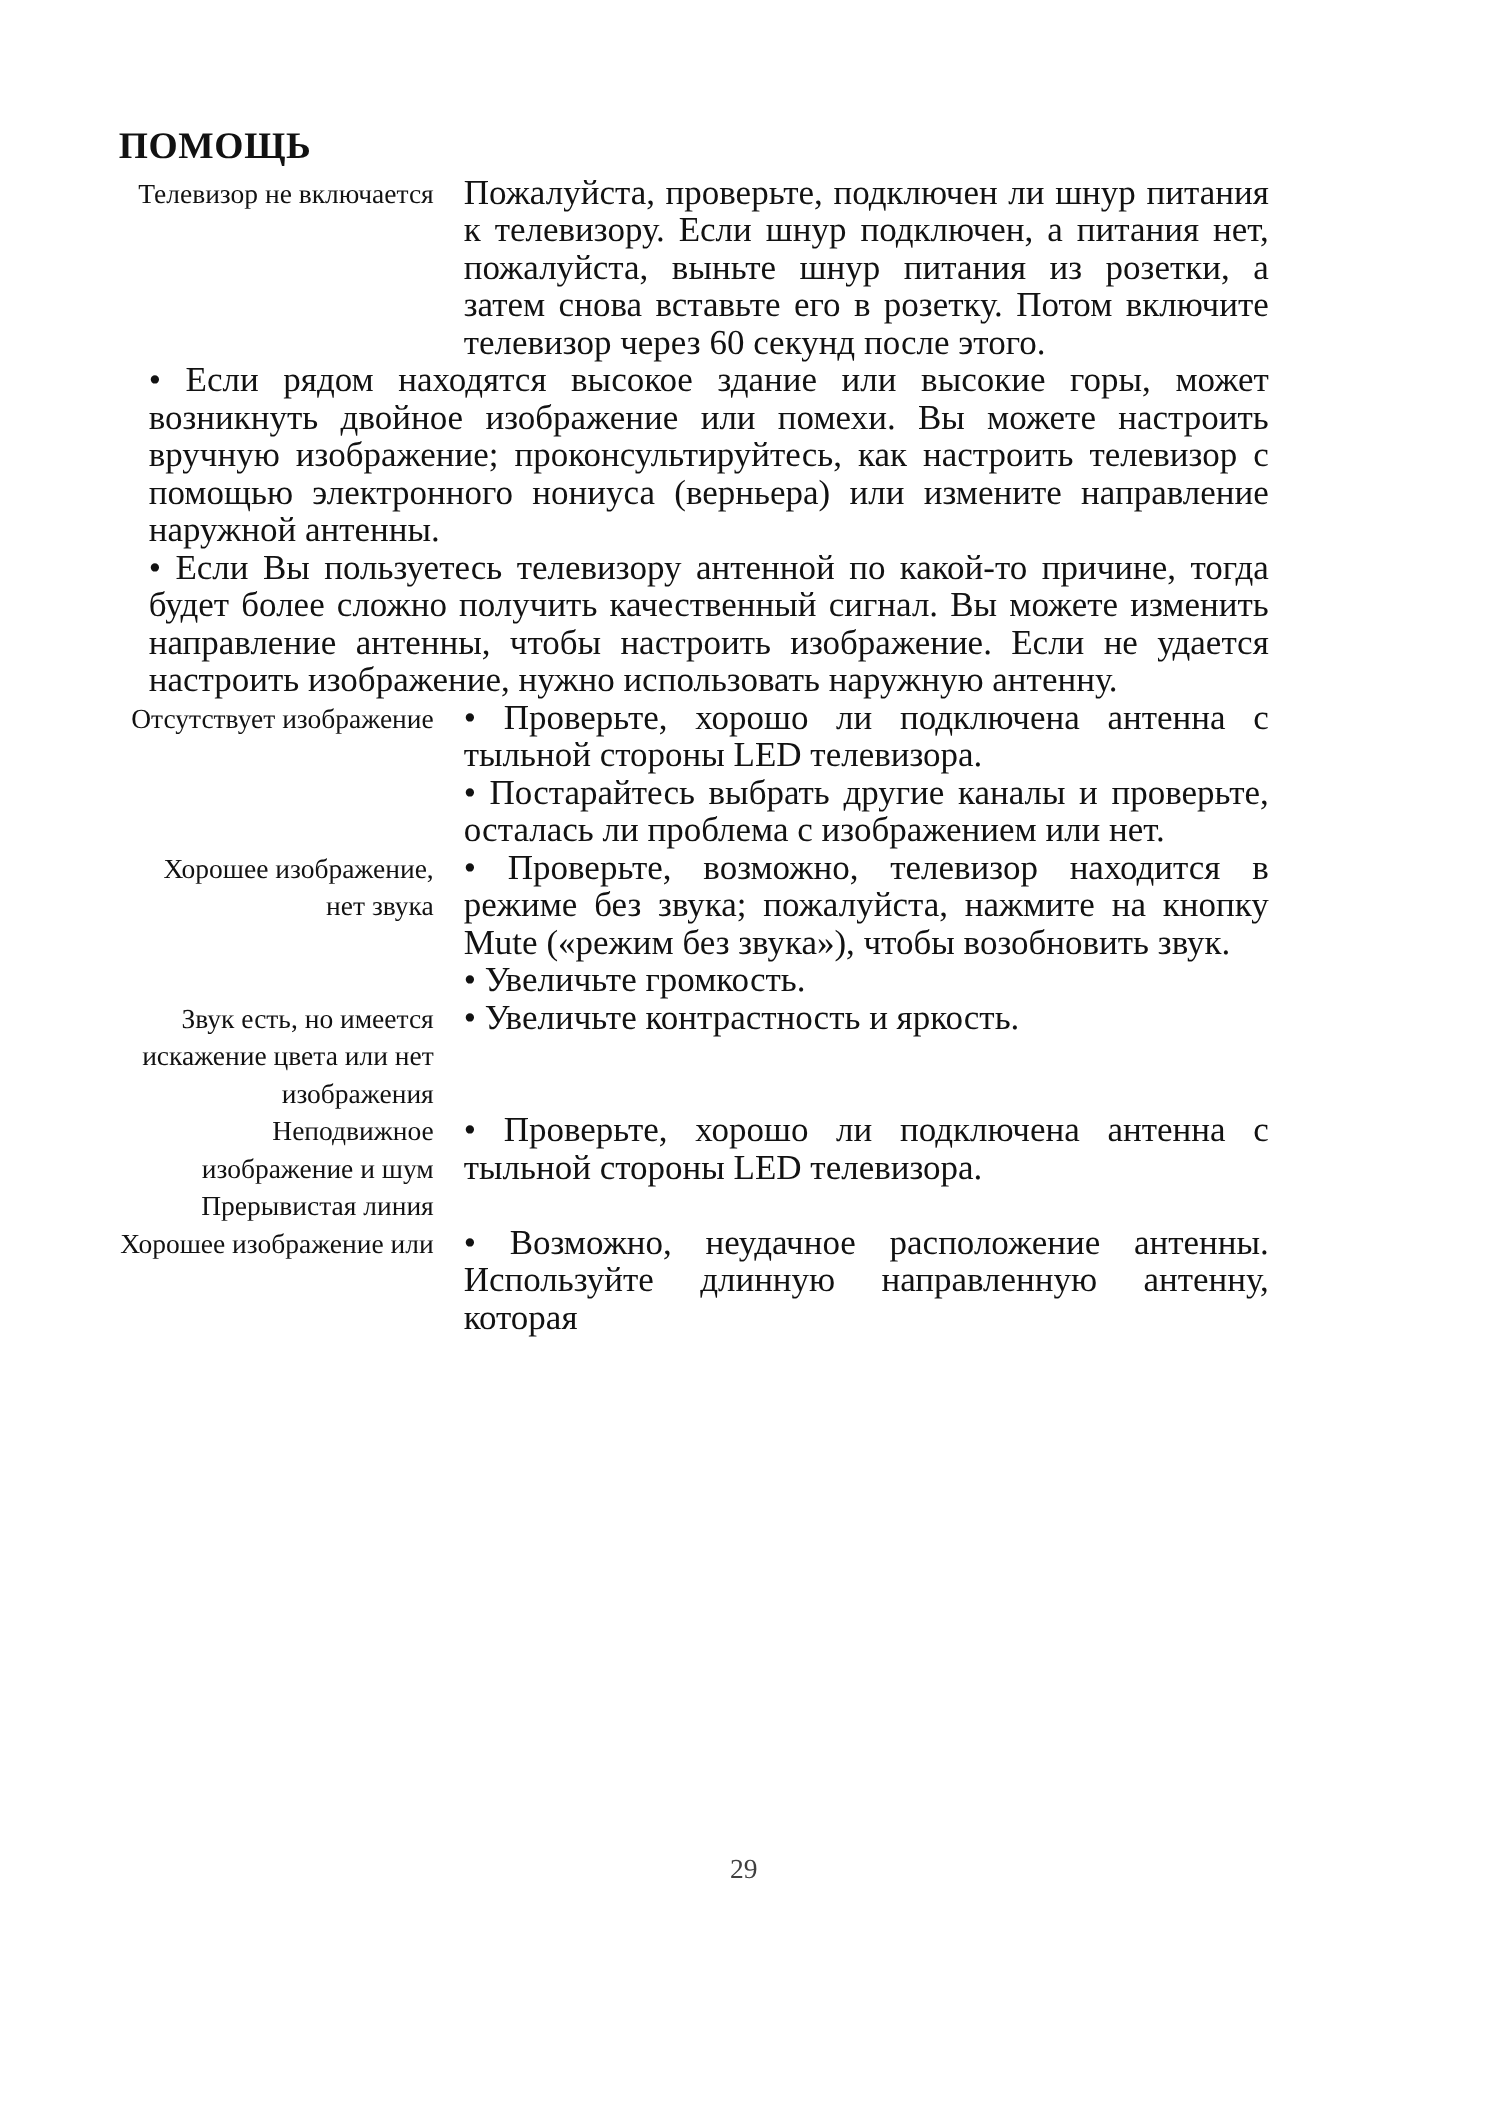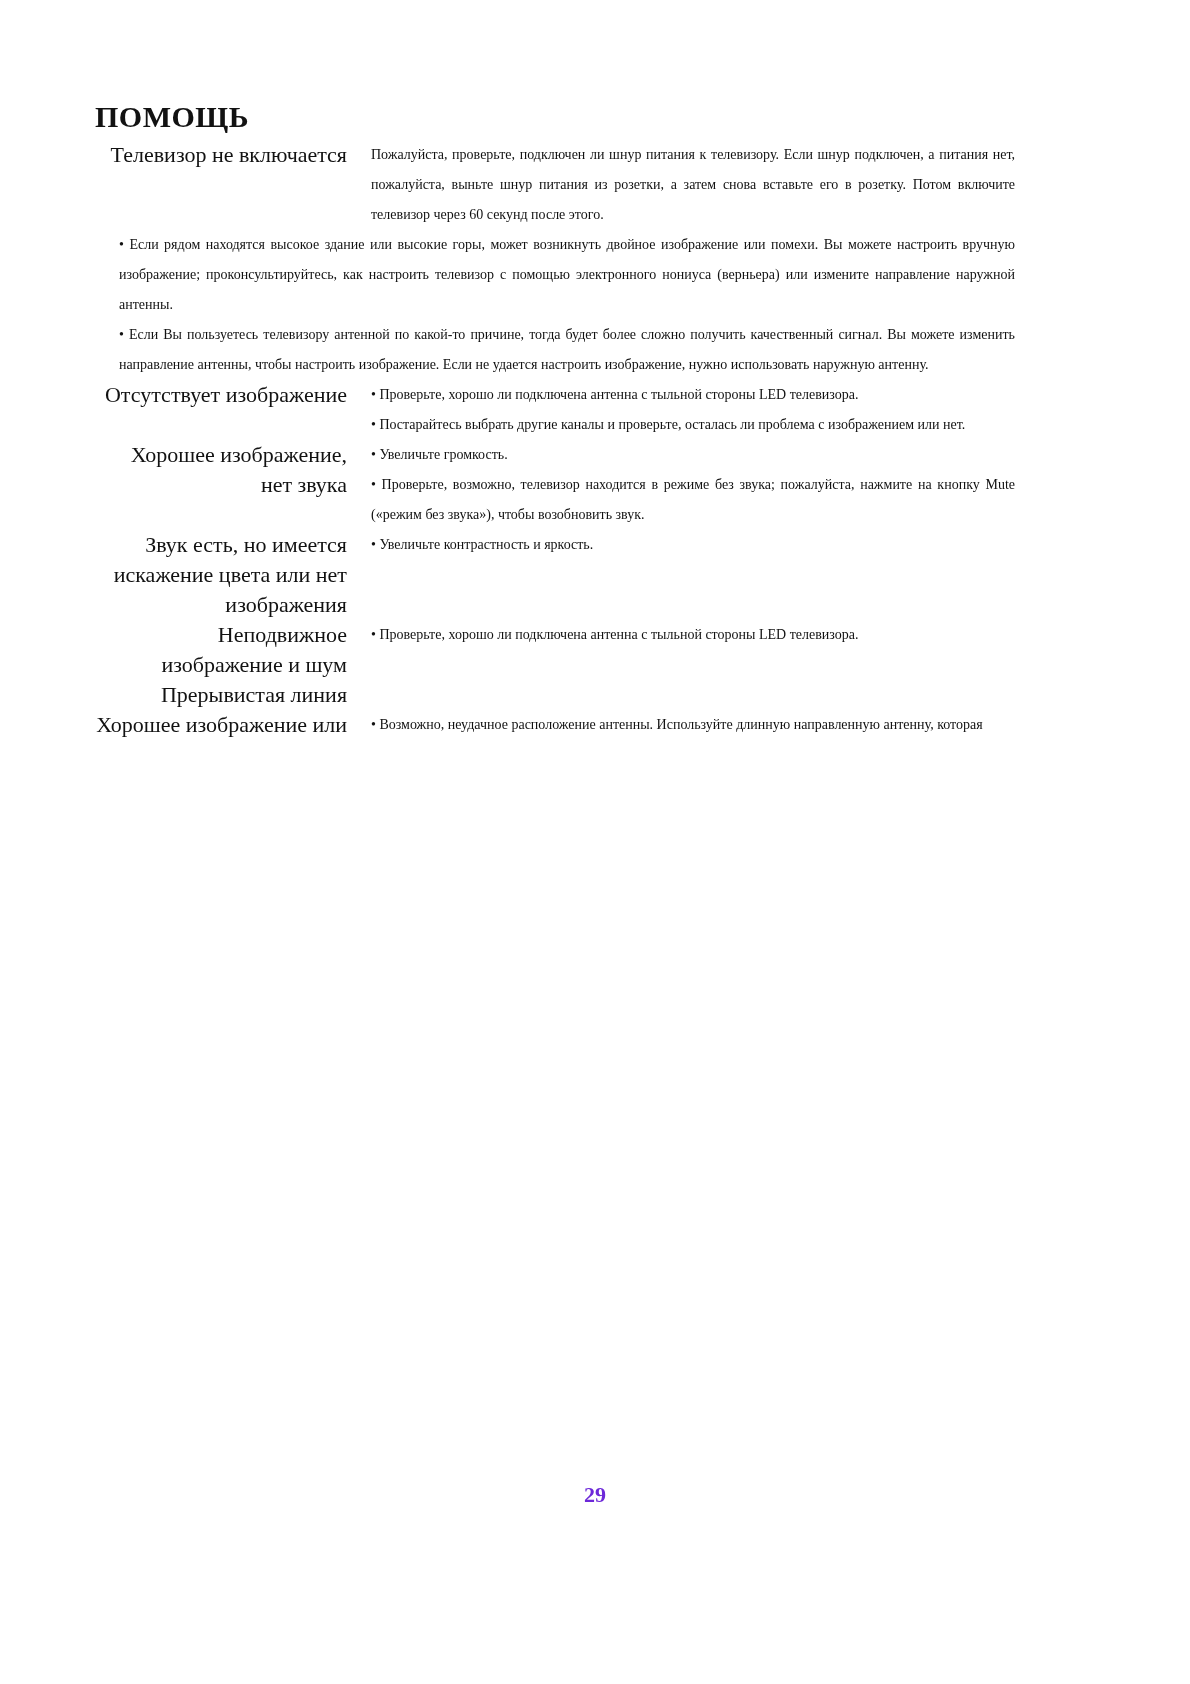--- a/index.html
+++ b/index.html
@@ -29,34 +29,34 @@
   .col-problem {
     width: 252px;
     flex-shrink: 0;
     font-size: 22px;
     line-height: 30px;
     text-align: right;
   }
   .col-solution {
     flex: 1;
     margin-left: 24px;
-    font-size: 14px;
+    font-size: 28px;
     line-height: 30px;
     text-align: justify;
   }
   .col-solution p { margin: 0; }
   .page-number {
     position: absolute;
     top: 1482px;
     left: 0;
     width: 1190px;
     text-align: center;
     font-size: 22px;
-    font-weight: bold;
-    color: #6d28d9;
+    font-weight: normal;
+    color: #404040;
   }
 </style>
 </head>
 <body>
 
 <div class="page">
 
   <h1 class="doc-title">ПОМОЩЬ</h1>
 
   <div class="trouble-table">
@@ -79,22 +79,22 @@
       <div class="col-problem">Отсутствует изображение</div>
       <div class="col-solution">
         <p>• Проверьте, хорошо ли подключена антенна с тыльной стороны LED телевизора.</p>
         <p>• Постарайтесь выбрать другие каналы и проверьте, осталась ли проблема с изображением или нет.</p>
       </div>
     </div>
 
     <div class="row">
       <div class="col-problem">Хорошее изображение, нет звука</div>
       <div class="col-solution">
+        <p>• Проверьте, возможно, телевизор находится в режиме без звука; пожалуйста, нажмите на кнопку Mute («режим без звука»), чтобы возобновить звук.</p>
         <p>• Увеличьте громкость.</p>
-        <p>• Проверьте, возможно, телевизор находится в режиме без звука; пожалуйста, нажмите на кнопку Mute («режим без звука»), чтобы возобновить звук.</p>
       </div>
     </div>
 
     <div class="row">
       <div class="col-problem">Звук есть, но имеется искажение цвета или нет изображения</div>
       <div class="col-solution">
         <p>• Увеличьте контрастность и яркость.</p>
       </div>
     </div>
 

